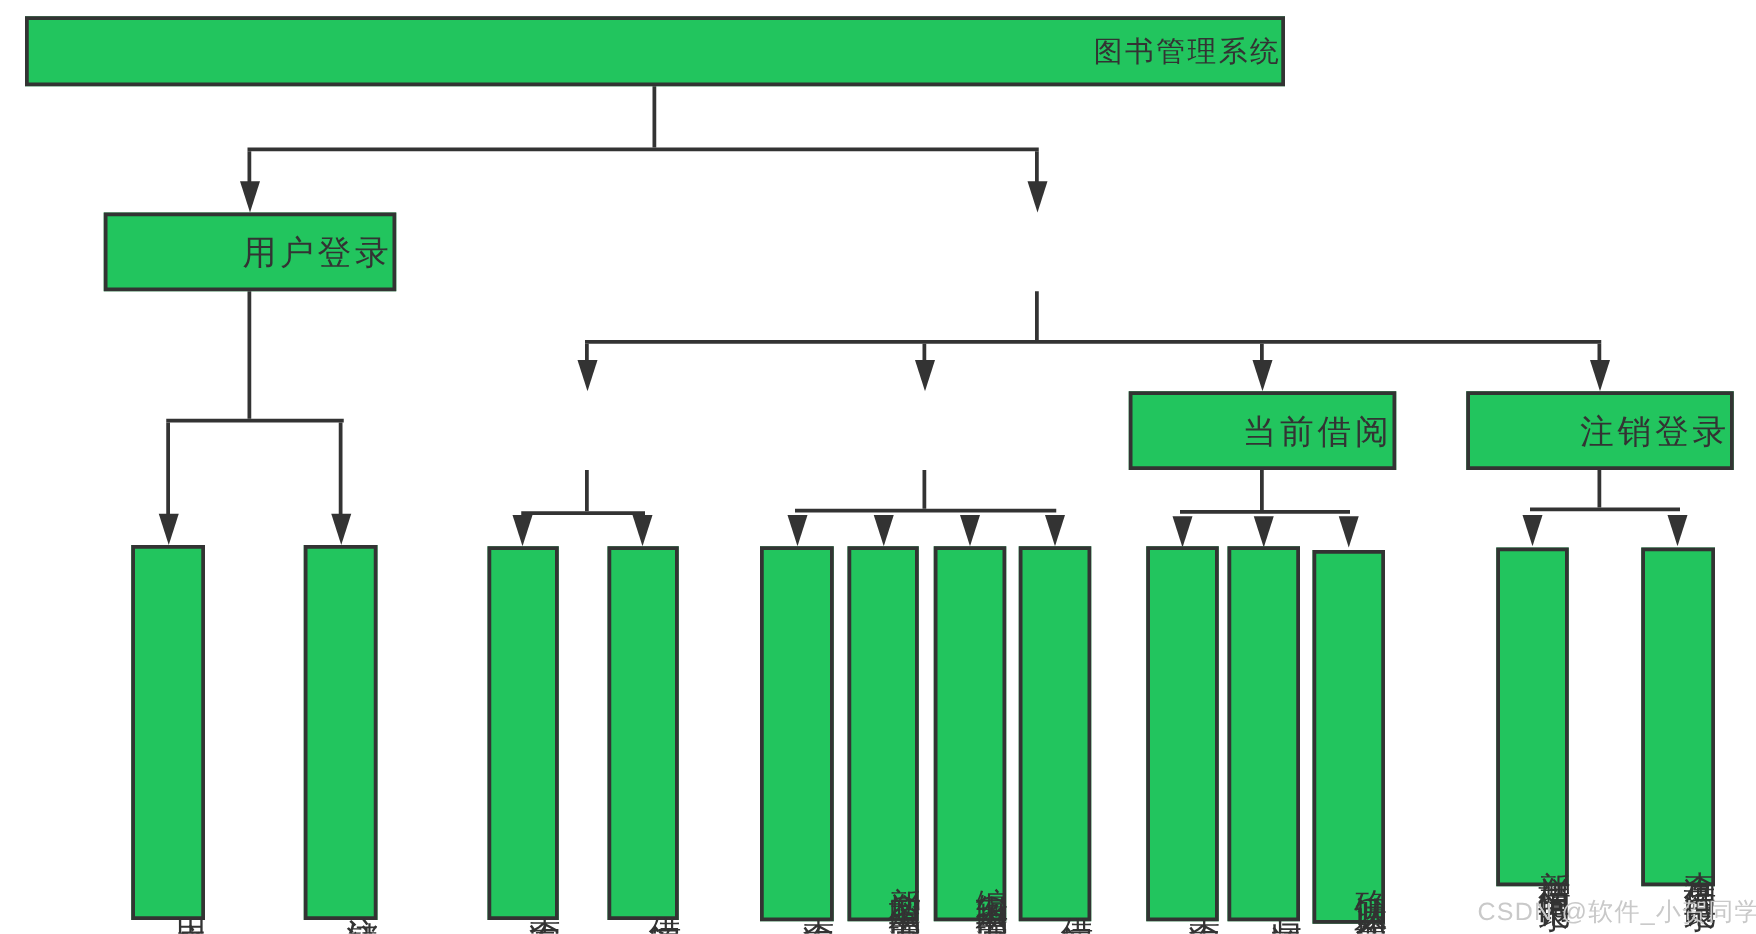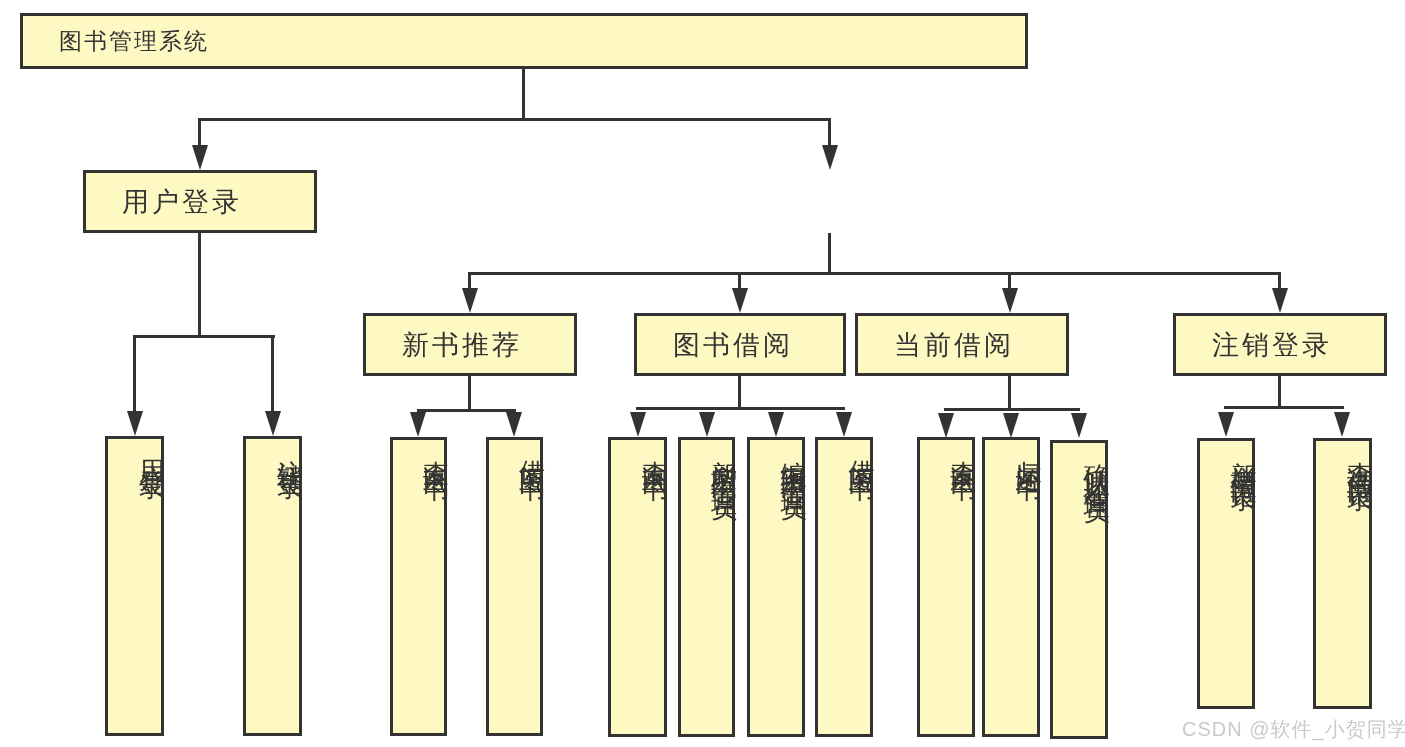--- a/index.html
+++ b/index.html
@@ -1,19 +1,19 @@
 <!DOCTYPE html>
 <html><head>
 <meta charset="utf-8">
 <style>
   html,body{margin:0;padding:0;background:#ffffff;}
   body{font-family:"Liberation Sans","DejaVu Sans",sans-serif;}
   .stage{position:relative;width:1405px;height:747px;background:#ffffff;overflow:hidden;}
-  .node{position:absolute;background:#fef9c3;border:3px solid #333333;box-sizing:border-box;
-        display:flex;align-items:center;justify-content:flex-start;color:#333333;padding-left:36px;}
+  .node{position:absolute;background:#22c55e;border:3px solid #333333;box-sizing:border-box;
+        display:flex;align-items:center;justify-content:flex-end;color:#333333;padding-left:36px;}
   .hlabel{font-size:27px;letter-spacing:3px;white-space:nowrap;}
   .tlabel{font-size:23px;letter-spacing:2px;white-space:nowrap;}
   .vnode{writing-mode:vertical-rl;text-orientation:mixed;}
   .vlabel{font-size:26px;letter-spacing:5px;line-height:1;}
   .vl{position:absolute;width:3px;background:#333333;}
   .hl{position:absolute;height:3px;background:#333333;}
   .ar{position:absolute;width:0;height:0;border-left:8px solid transparent;
       border-right:8px solid transparent;border-top:25px solid #333333;}
   .watermark{position:absolute;left:1182px;top:716px;font-size:20px;letter-spacing:1px;
       color:#c9c9c9;white-space:nowrap;}
@@ -49,27 +49,21 @@
   <div class="hl" style="left:468px;top:272px;width:813px"></div>
   <div class="vl" style="left:468px;top:275px;height:14px"></div>
   <div class="ar" style="left:462px;top:288px"></div>
   <div class="vl" style="left:738px;top:275px;height:14px"></div>
   <div class="ar" style="left:732px;top:288px"></div>
   <div class="vl" style="left:1008px;top:275px;height:14px"></div>
   <div class="ar" style="left:1002px;top:288px"></div>
   <div class="vl" style="left:1278px;top:275px;height:14px"></div>
   <div class="ar" style="left:1272px;top:288px"></div>
 
-  <div class="node" style="left:363px;top:313px;width:214px;height:63px">
-    <span class="hlabel">新书推荐</span>
-  </div>
-  <div class="node" style="left:634px;top:313px;width:212px;height:63px">
-    <span class="hlabel">图书借阅</span>
-  </div>
-  <div class="node" style="left:855px;top:313px;width:214px;height:63px">
+  <div class="node" style="left:903px;top:313px;width:214px;height:63px">
     <span class="hlabel">当前借阅</span>
   </div>
   <div class="node" style="left:1173px;top:313px;width:214px;height:63px">
     <span class="hlabel">注销登录</span>
   </div>
 
   <div class="vl" style="left:468px;top:376px;height:33px"></div>
   <div class="hl" style="left:417px;top:409px;width:99px"></div>
   <div class="ar" style="left:410px;top:412px"></div>
   <div class="ar" style="left:506px;top:412px"></div>

